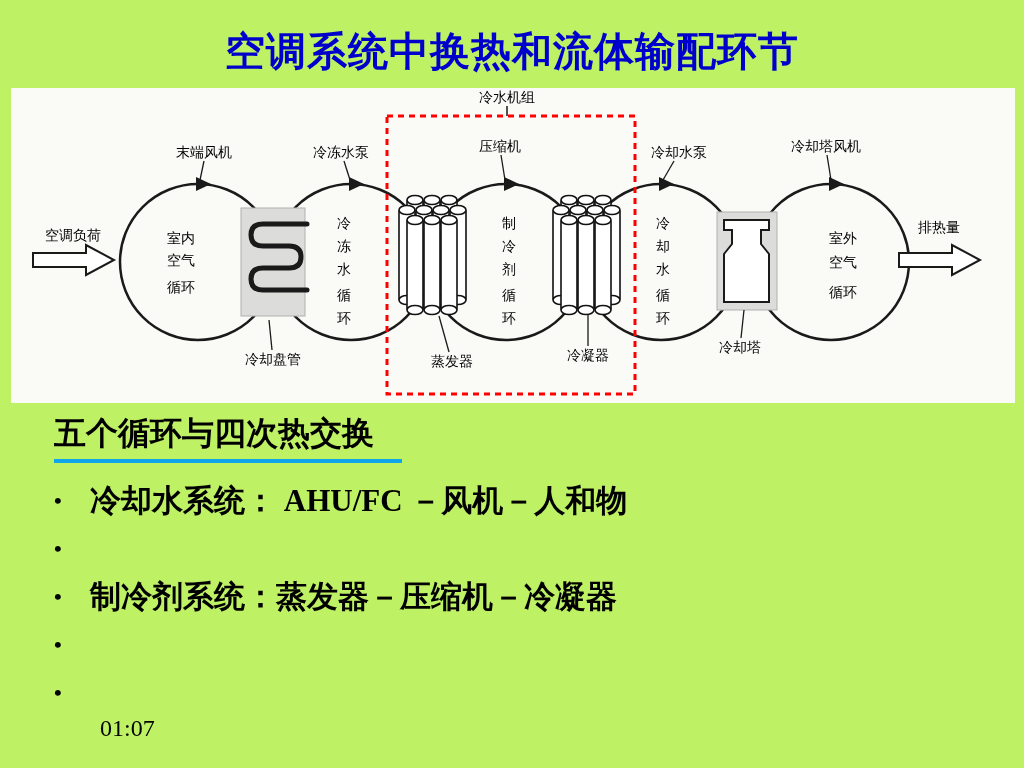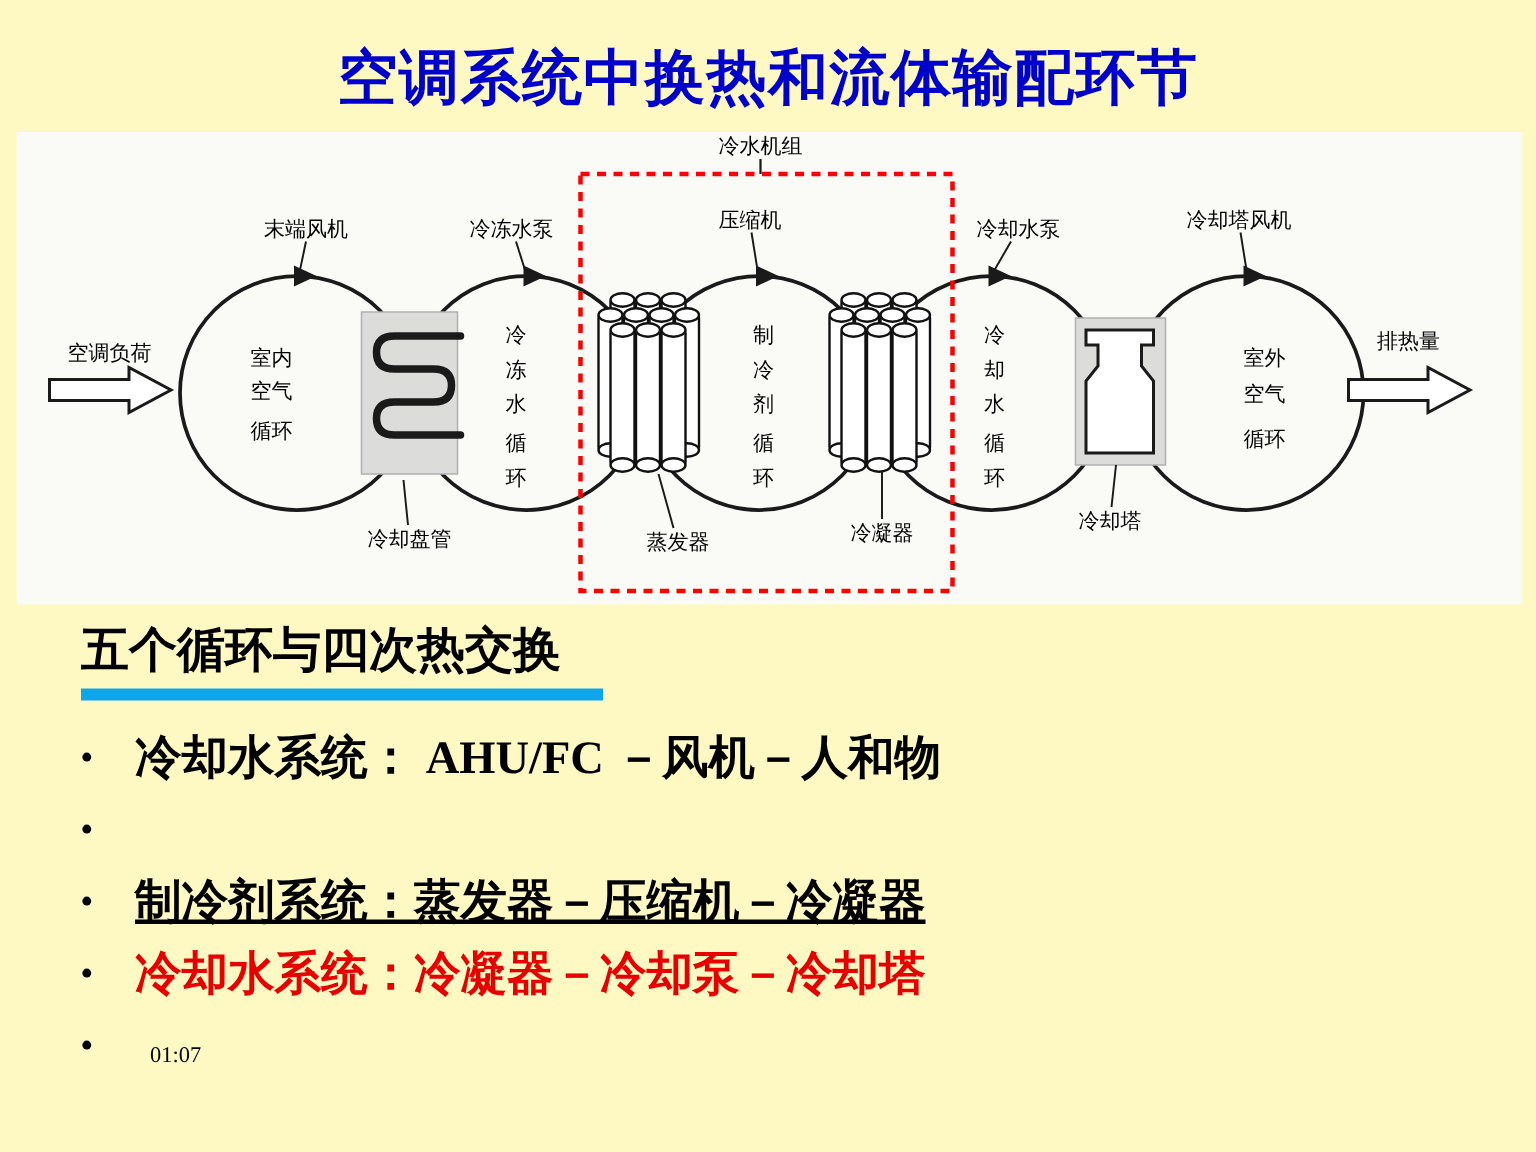--- a/index.html
+++ b/index.html
@@ -1,34 +1,34 @@
 <!DOCTYPE html>
 <html><head>
 <meta charset="utf-8">
 <style>
   html,body { margin:0; padding:0; background:#ffffff; }
   .slide {
-    position:relative; width:1024px; height:768px; background:#fef9c3;
+    position:relative; width:1024px; height:768px; background:#bef264;
     overflow:hidden; font-family:"Liberation Serif", serif;
   }
   .title {
     position:absolute; top:24px; left:0; width:100%;
     text-align:center; font-size:40px; font-weight:bold; letter-spacing:1px;
   }
   .diagram-wrap { position:absolute; left:11px; top:88px; width:1004px; height:315px; }
   svg text { font-family:"Liberation Sans", sans-serif; font-size:14px; fill:#000; }
   .content { position:absolute; left:54px; top:412px; width:940px; }
   .heading {
     display:inline-block; font-size:32px; font-weight:bold;
-    border-bottom:8px solid #0ea5e9; padding:0 28px 3px 0;text-align:center;
+    border-bottom:4px solid #0ea5e9; padding:0 28px 3px 0;text-align:center;
   }
   .bullets { list-style:none; margin:14px 0 0 0; padding:0; }
   .bullets li { display:flex; align-items:center; height:48px; font-size:31px; font-weight:bold; }
   .marker { width:36px; flex:none; font-size:22px; color:#000; }
-  .timestamp { position:absolute; left:100px; top:696px; font-size:15px; color:#000; }
+  .timestamp { position:absolute; left:100px; top:715px; font-size:24px; color:#000; }
 </style>
 </head>
 <body>
 
 <div class="slide">
 
   <div class="title" style="color: rgb(0, 0, 204);">空调系统中换热和流体输配环节</div>
 
   <div class="diagram-wrap">
     <svg width="1004" height="315" viewBox="0 0 1004 315">
@@ -176,25 +176,24 @@
     <ul class="bullets">
       <li>
         <span class="marker">•</span>
         <span style="color: rgb(0, 0, 0);">冷却水系统： AHU/FC －风机－人和物</span>
       </li>
       <li>
         <span class="marker">•</span>
       </li>
       <li>
         <span class="marker">•</span>
-        <span style="color: rgb(0, 0, 0); text-decoration: underline;">制冷剂系统：蒸发器－压缩机－冷凝器</span>
-      </li>
-      <li>
-        <span class="marker">•</span>
-        <span style="color: rgb(230, 0, 0);">冷却水系统：冷凝器－冷却泵－冷却塔</span>
+        <span style="color: rgb(0, 0, 0);">制冷剂系统：蒸发器－压缩机－冷凝器</span>
+      </li>
+      <li>
+        <span class="marker">•</span>
       </li>
       <li>
         <span class="marker">•</span>
       </li>
     </ul>
   </div>
 
   <div class="timestamp">01:07</div>
 
 </div>

